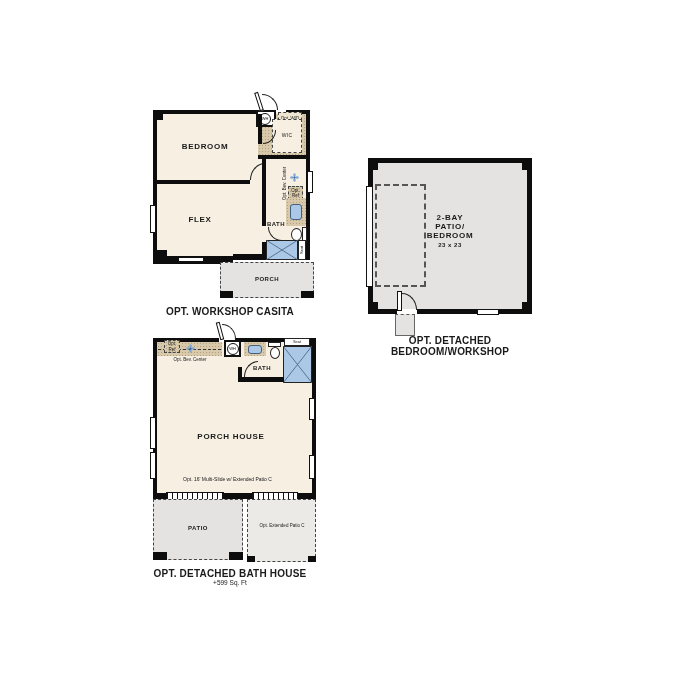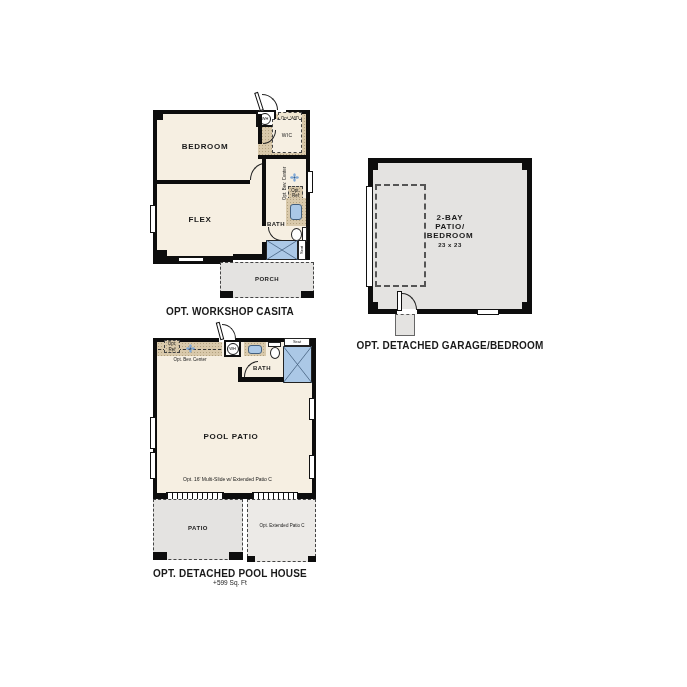--- a/index.html
+++ b/index.html
@@ -176,21 +176,21 @@
         <span>23 x 23</span>
       </div>
 
     <div style="position:absolute;left:397px;top:309px;width:20px;height:5px;background:#fff;"></div>
     <div class="leaf" style="left:397px;top:291px;width:5px;height:20px;"></div>
     <div class="arc arc-tr" style="left:402px;top:293px;width:15px;height:17px;"></div>
     <div class="stoop" style="left:395px;top:314px;width:20px;height:22px;"></div>
     <div class="win" style="left:477px;top:309px;width:22px;height:6px;"></div>
 
     <div class="label caption" style="left:355px;top:340px;width:190px;height:12px;">
-        <span>OPT. DETACHED GARAGE/BEDROOM</span>
+        <span>OPT. DETACHED BEDROOM/WORKSHOP</span>
       </div>
   </div>
 
   <div>
     <div class="room" style="left:157px;top:342px;width:155px;height:153px;"></div>
 
     <div class="w" style="left:153px;top:338px;width:66px;height:4px;"></div>
     <div class="w" style="left:235px;top:338px;width:81px;height:4px;"></div>
     <div class="w" style="left:153px;top:338px;width:4px;height:161px;"></div>
     <div class="w" style="left:312px;top:338px;width:4px;height:161px;"></div>
@@ -244,21 +244,21 @@
     <div class="arc arc-tl" style="left:244px;top:361px;width:14px;height:16px;"></div>
     <div class="w" style="left:238px;top:377px;width:46px;height:5px;"></div>
     <div class="w" style="left:238px;top:367px;width:4px;height:12px;"></div>
 
     <div class="win" style="left:150px;top:417px;width:6px;height:32px;"></div>
     <div class="win" style="left:150px;top:452px;width:6px;height:27px;"></div>
     <div class="win" style="left:309px;top:398px;width:6px;height:22px;"></div>
     <div class="win" style="left:309px;top:455px;width:6px;height:24px;"></div>
 
     <div class="label room-label" style="left:181px;top:432px;width:100px;height:10px;">
-        <span>POOL PATIO</span>
+        <span>PORCH HOUSE</span>
       </div>
     <div class="label tiny" style="left:160px;top:476px;width:135px;height:7px;">
         <span>Opt. 16' Multi-Slide w/ Extended Patio C</span>
       </div>
 
     <div class="slide" style="left:166px;top:492px;width:58px;height:8px;"></div>
     <div class="slide" style="left:252px;top:492px;width:46px;height:8px;"></div>
 
     <div class="gray dashbox" style="left:153px;top:499px;width:90px;height:61px;"></div>
     <div class="w" style="left:153px;top:552px;width:14px;height:8px;"></div>
@@ -268,20 +268,20 @@
       </div>
 
     <div class="gray2 dashbox" style="left:247px;top:499px;width:69px;height:63px;"></div>
     <div class="w" style="left:247px;top:556px;width:8px;height:6px;"></div>
     <div class="w" style="left:308px;top:556px;width:8px;height:6px;"></div>
     <div class="label micro" style="left:253px;top:519px;width:58px;height:14px;">
         <span>Opt. Extended Patio C</span>
       </div>
 
     <div class="label caption" style="left:140px;top:568px;width:180px;height:11px;">
-        <span>OPT. DETACHED POOL HOUSE</span>
+        <span>OPT. DETACHED BATH HOUSE</span>
       </div>
     <div class="label" style="left:140px;top:579px;width:180px;height:8px;font-size:6.5px;">
         <span>+599 Sq. Ft</span>
       </div>
   </div>
 
 </div>
 
 </body></html>

